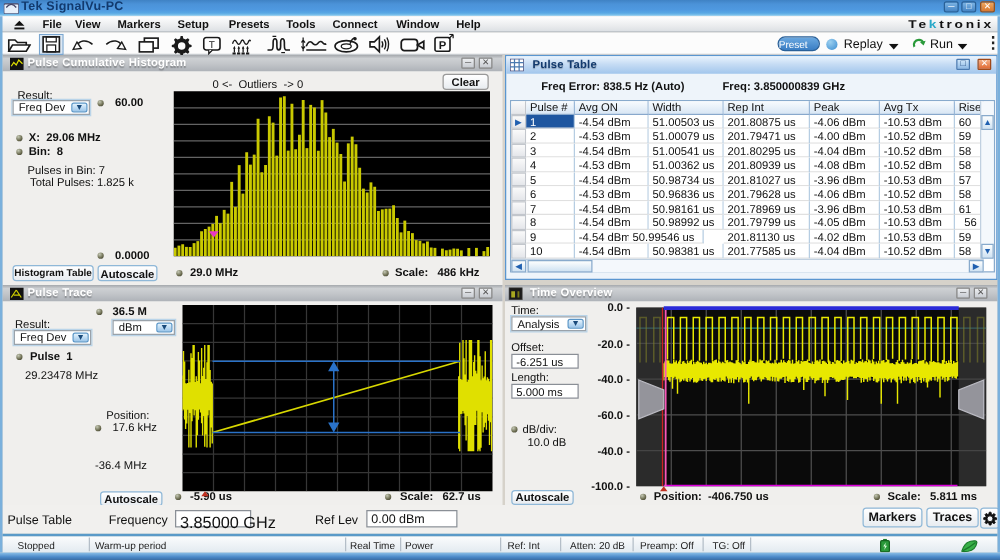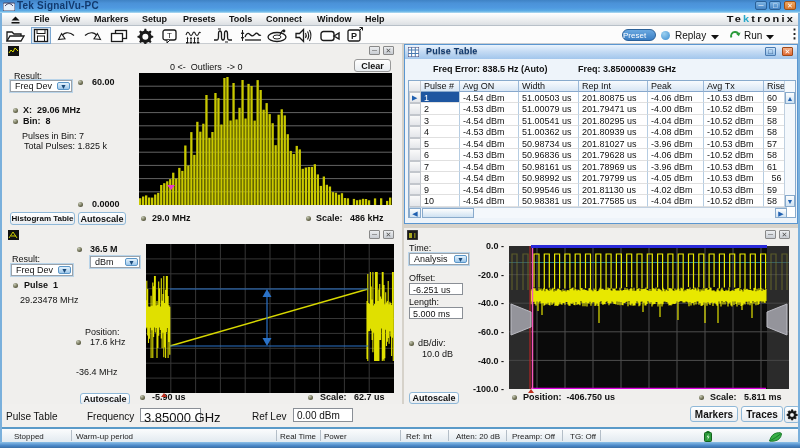--- a/index.html
+++ b/index.html
@@ -151,20 +151,21 @@
       <path d="M9.5 3.2 A3.8 3.8 0 0 1 6 9 A3.8 3.8 0 0 1 2.6 6.8" fill="none" stroke="#2a9a3a" stroke-width="1.8" transform="rotate(180 6 5.5) translate(0 -0.5)" opacity="0"></path>
     </svg>
  <span class="abs lbl" style="left:744px;top:4px;font-size:10px">Run</span>
  <svg class="abs" style="left:766px;top:9px" width="8" height="5" viewBox="0 0 8 5">
       <path d="M0 0 L8 0 L4 4.5 Z" fill="#111"></path>
     </svg>
  <span class="abs" style="left:788px;top:0px;font-size:13px;font-weight:bold;color:#222">⋮</span>
 </div>
 
 <div class="win" style="left:2px;top:44px;width:400px;height:184px">
+ <div class="wtitle">Pulse Cumulative Histogram</div>
  <svg class="abs" style="left:6px;top:2px" width="11" height="10" viewBox="0 0 11 10">
       <rect width="11" height="10" fill="#111"></rect>
       <path d="M1 7 L3 4 L5 6 L7 2 L10 5" stroke="#dd0" fill="none"></path>
     </svg>
  <span class="wmin" style="right:22px">─</span>
     <span class="wcls" style="right:8px">✕</span>
  <span class="lbl" style="left:168px;top:18px">0 &lt;-&nbsp; Outliers &nbsp;-&gt; 0</span>
  <span class="btn" style="left:352px;top:15px;width:37px;height:13px;border-color:#999;line-height:12px">Clear</span>
  <span class="lbl" style="left:12px;top:27px">Result:</span>
  <span class="dd" style="left:8px;top:36px;width:62px;height:12px">Freq Dev<span class="ar">▼</span></span>
@@ -363,21 +364,21 @@
       <div class="tc" style="left:12px;top:91.0px;width:39px;height:11.5px;padding-left:3px;">8</div>
       <div class="tc" style="left:51px;top:91.0px;width:59px;height:11.5px;padding-left:3px;">-4.54 dBm</div>
       <div class="tc" style="left:110px;top:91.0px;width:60px;height:11.5px;padding-left:3px;">50.98992 us</div>
       <div class="tc" style="left:170px;top:91.0px;width:69px;height:11.5px;padding-left:3px;">201.79799 us</div>
       <div class="tc" style="left:239px;top:91.0px;width:56px;height:11.5px;padding-left:3px;">-4.05 dBm</div>
       <div class="tc" style="left:295px;top:91.0px;width:60px;height:11.5px;padding-left:3px;">-10.53 dBm</div>
       <div class="tc" style="left:355px;top:91.0px;width:23px;height:11.5px;padding-left:3px;text-align:center;">56</div>
       <div class="tc marker" style="left:0;top:102.5px;width:12px;height:11.5px"></div>
       <div class="tc" style="left:12px;top:102.5px;width:39px;height:11.5px;padding-left:3px;">9</div>
       <div class="tc" style="left:51px;top:102.5px;width:59px;height:11.5px;padding-left:3px;">-4.54 dBm</div>
-      <div class="tc" style="left:110px;top:102.5px;width:60px;height:11.5px;padding-left:3px;">50.99546 us</div>
+      <div class="tc" style="left:94px;top:102.5px;width:60px;height:11.5px;padding-left:3px;">50.99546 us</div>
       <div class="tc" style="left:170px;top:102.5px;width:69px;height:11.5px;padding-left:3px;">201.81130 us</div>
       <div class="tc" style="left:239px;top:102.5px;width:56px;height:11.5px;padding-left:3px;">-4.02 dBm</div>
       <div class="tc" style="left:295px;top:102.5px;width:60px;height:11.5px;padding-left:3px;">-10.53 dBm</div>
       <div class="tc" style="left:355px;top:102.5px;width:23px;height:11.5px;padding-left:3px;">59</div>
       <div class="tc marker" style="left:0;top:114.0px;width:12px;height:11.5px"></div>
       <div class="tc" style="left:12px;top:114.0px;width:39px;height:11.5px;padding-left:3px;">10</div>
       <div class="tc" style="left:51px;top:114.0px;width:59px;height:11.5px;padding-left:3px;">-4.54 dBm</div>
       <div class="tc" style="left:110px;top:114.0px;width:60px;height:11.5px;padding-left:3px;">50.98381 us</div>
       <div class="tc" style="left:170px;top:114.0px;width:69px;height:11.5px;padding-left:3px;">201.77585 us</div>
       <div class="tc" style="left:239px;top:114.0px;width:56px;height:11.5px;padding-left:3px;">-4.04 dBm</div>
@@ -389,20 +390,21 @@
     <div class="abs" style="right:0;top:0;width:12px;height:10px;background:linear-gradient(#fdfefe,#cfe2f2);border:1px solid #88aacc;color:#2060b0;font-size:7px;line-height:9px;text-align:center">▶</div>
   </div>
   <div class="abs" style="right:0;top:0;width:11px;height:126px;background:#f4f8fc;border-left:1px solid #c0d0e0">
     <div class="abs" style="left:0;top:11px;width:10px;height:12px;background:linear-gradient(#fdfefe,#cfe2f2);border:1px solid #88aacc;color:#2060b0;font-size:7px;line-height:11px;text-align:center">▲</div>
     <div class="abs" style="left:0;bottom:0px;width:10px;height:12px;background:linear-gradient(#fdfefe,#cfe2f2);border:1px solid #88aacc;color:#2060b0;font-size:7px;line-height:11px;text-align:center">▼</div>
   </div>
  </div>
 </div>
 
 <div class="win" style="left:2px;top:228px;width:400px;height:176px">
+ <div class="wtitle">Pulse Trace</div>
  <svg class="abs" style="left:6px;top:2px" width="11" height="10" viewBox="0 0 11 10">
       <rect width="11" height="10" fill="#111"></rect>
       <path d="M1 8 L5 2 M5 2 L9 8 M3 6 H8" stroke="#cc0" fill="none"></path>
     </svg>
  <span class="wmin" style="right:22px">─</span>
     <span class="wcls" style="right:8px">✕</span>
  <span class="dia" style="left:75px;top:19px"></span>
     <span class="lbl b" style="left:88px;top:16px">36.5 M</span>
  <span class="dd" style="left:88px;top:28px;width:50px;height:12px">dBm<span class="ar">▼</span></span>
  <span class="lbl" style="left:10px;top:26px">Result:</span>
@@ -452,20 +454,21 @@
           <line x1="121" y1="52" x2="121" y2="96"></line>
         </g>
    <path d="M121 45 L116.5 53 L125.5 53 Z" fill="#2a72c8"></path>
    <path d="M121 102 L116.5 94 L125.5 94 Z" fill="#2a72c8"></path>
   </svg>
   <div class="abs" style="left:15px;top:149px;width:0;height:0;border-left:3px solid transparent;border-right:3px solid transparent;border-bottom:4px solid #c03020"></div>
  </div>
 </div>
 
 <div class="win" style="left:404px;top:228px;width:394px;height:176px">
+ <div class="wtitle">Time Overview</div>
  <svg class="abs" style="left:3px;top:2px" width="11" height="10" viewBox="0 0 11 10">
       <rect width="11" height="10" fill="#1a1a1a" stroke="#555"></rect>
       <rect x="2" y="3" width="3" height="5" fill="#a8a820"></rect>
       <rect x="7" y="3" width="1.5" height="5" fill="#787818"></rect>
     </svg>
  <span class="wmin" style="right:22px">─</span>
     <span class="wcls" style="right:8px">✕</span>
  <span class="lbl" style="left:5px;top:15px">Time:</span>
  <span class="dd" style="left:5px;top:25px;width:60px;height:12px">Analysis<span class="ar">▼</span></span>
  <span class="lbl" style="left:5px;top:45px">Offset:</span>
@@ -547,21 +550,21 @@
   <div class="abs" style="left:19px;top:143px;width:0;height:0;border-left:3px solid transparent;border-right:3px solid transparent;border-bottom:4px solid #c03020"></div>
   <div class="abs" style="left:22px;top:-1px;width:236px;height:2.5px;background:#2a2ad8"></div>
  </div>
 </div>
 
 <div id="settings" class="abs">
  <span class="lbl" style="left:4px;top:7px;font-size:10px">Pulse Table</span>
  <span class="lbl" style="left:85px;top:7px;font-size:10px">Frequency</span>
  <span class="input" style="left:138px;top:4px;width:61px;height:14px;font-size:13px">3.85000 GHz</span>
  <span class="lbl" style="left:250px;top:7px;font-size:10px">Ref Lev</span>
- <span class="input" style="left:291px;top:4px;width:60px;height:14px;font-size:10px">0.00 dBm</span>
+ <span class="input" style="left:291px;top:4px;width:73px;height:14px;font-size:10px">0.00 dBm</span>
  <span class="btn" style="left:688px;top:2px;width:48px;height:16px;line-height:15px;font-size:10px">Markers</span>
  <span class="btn" style="left:739px;top:2px;width:42px;height:16px;line-height:15px;font-size:10px">Traces</span>
  <span class="btn" style="left:782px;top:2px;width:16px;height:17px">
   <svg width="14" height="14" viewBox="0 0 24 24" style="margin-top:1px">
         <path fill-rule="evenodd" fill="#111" stroke="#111" stroke-width="1.2" d="M12 8a4 4 0 1 0 0 8 4 4 0 0 0 0-8zm9 5.2v-2.4l-2.6-.5a6.7 6.7 0 0 0-.6-1.5l1.5-2.2-1.7-1.7-2.2 1.5c-.5-.3-1-.5-1.5-.6L13.4 3h-2.4l-.5 2.6c-.5.1-1 .3-1.5.6L6.8 4.7 5.1 6.4l1.5 2.2c-.3.5-.5 1-.6 1.5l-2.6.5v2.4l2.6.5c.1.5.3 1 .6 1.5l-1.5 2.2 1.7 1.7 2.2-1.5c.5.3 1 .5 1.5.6l.5 2.6h2.4l.5-2.6c.5-.1 1-.3 1.5-.6l2.2 1.5 1.7-1.7-1.5-2.2c.3-.5.5-1 .6-1.5z"></path>
       </svg>
  </span>
 </div>
 
 <div id="status" class="abs">

